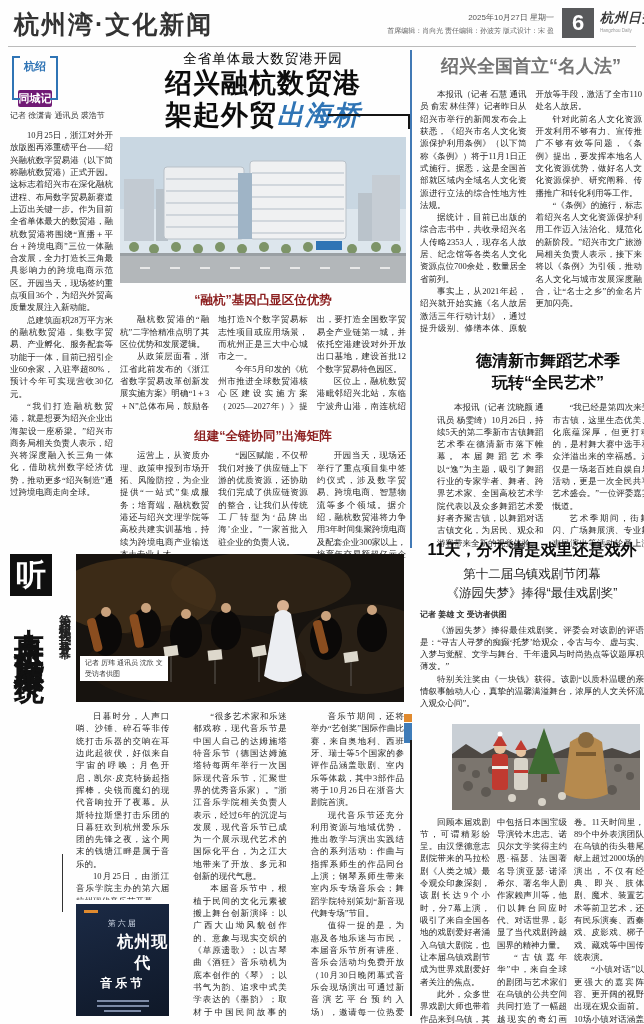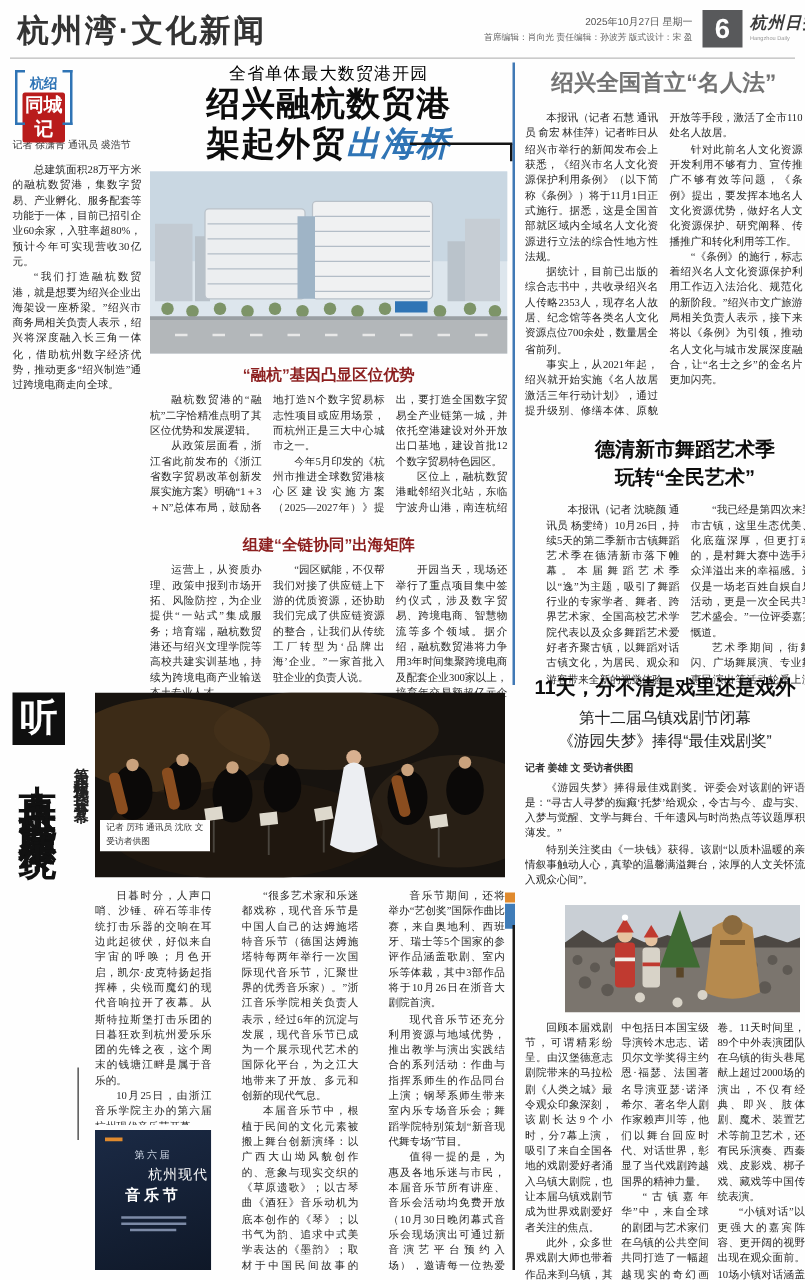--- a/index.html
+++ b/index.html
@@ -29,22 +29,22 @@
   .cols-3{column-count:3;column-gap:9px;column-fill:auto;}
 
   
   .lead-left{position:absolute;left:10px;top:56px;width:103px;height:492px;overflow:hidden;}
   .tag-box{position:relative;width:46px;height:44px;margin-left:2px;padding:3px 6px 0 6px;box-sizing:border-box;}
   .tag-box::before{content:'';position:absolute;left:0;top:0;bottom:0;width:6px;
     border:2px solid #2f74b5;border-right:none;}
   .tag-box::after{content:'';position:absolute;right:0;top:0;bottom:0;width:6px;
     border:2px solid #2f74b5;border-left:none;}
   .tag-l1{font-size:11px;font-weight:bold;color:#2f74b5;text-align:center;}
-  .tag-l2{font-size:15px;font-weight:bold;color:#fff;background:#b91c1c;border-radius:2px;
-    text-align:center;margin-top:0;padding:1px 0;}
+  .tag-l2{font-size:11px;font-weight:bold;color:#fff;background:#701a75;border-radius:2px;
+    text-align:center;margin-top:16px;padding:1px 0;}
   .lead-byline{font-size:8px;color:#333;margin:10px 0 8px 0;}
   .lead-center{position:absolute;left:120px;top:50px;width:286px;}
   .kicker{text-align:center;font-size:13.5px;color:#000000;letter-spacing:1px;}
   .headline1{text-align:center;font-size:27px;font-weight:900;color:#0d0d0d;line-height:1.15;
     letter-spacing:1px;}
   .headline2{position:relative;text-align:center;font-size:27px;font-weight:900;color:#0d0d0d;
     line-height:1.2;letter-spacing:1px;}
   .headline2 .blue{color:#2f74b5;font-style:italic;}
   .hl-line{position:absolute;right:-4px;bottom:15px;width:82px;border-top:2px solid #141414;}
   .hl-line::after{content:'';position:absolute;right:0;top:-1px;width:2px;height:14px;background:#141414;}
@@ -74,21 +74,21 @@
   .orch-photo{position:absolute;left:76px;top:554px;width:328px;height:148px;}
   .orch-caption{position:absolute;left:80px;top:656px;background:#fff;padding:2px 5px;
     font-size:7px;color:#333;line-height:1.5;}
   .music-cols{position:absolute;left:76px;top:710px;width:328px;height:306px;display:flex;gap:24px;}
   .music-col{flex:1;display:flex;flex-direction:column;overflow:hidden;}
   .music-col .col-text{flex:1;overflow:hidden;}
   .poster{width:100%;height:112px;margin-top:4px;background:linear-gradient(160deg,#1b2a45,#0f1828);
     color:#fff;text-align:center;padding-top:14px;box-sizing:border-box;position:relative;}
   .poster::before{content:'';position:absolute;left:8px;top:6px;width:14px;height:3px;background:#e08a2e;}
   .poster .p1{font-size:8px;letter-spacing:2px;color:#cdd6e4;}
-  .poster .p2{font-size:11px;font-weight:normal;letter-spacing:1px;margin-top:3px;margin-left:40px;}
+  .poster .p2{font-size:16px;font-weight:bold;letter-spacing:1px;margin-top:3px;margin-left:40px;}
   .poster .p3{font-size:12px;font-weight:bold;letter-spacing:3px;margin-top:1px;}
   .poster .bars{margin:8px auto 0 auto;width:52px;}
   .poster .bars i{display:block;height:2px;background:#7c8aa6;margin-top:3px;}
   .divider-accent{position:absolute;left:404px;top:714px;width:8px;}
   .divider-accent .o{width:8px;height:8px;background:#e08a2e;}
   .divider-accent .b{width:8px;height:20px;background:#3f7cb8;margin-top:1px;}
   .vline-black{position:absolute;left:410px;top:740px;width:2px;height:276px;background:#1a1a1a;}
 
   
   .story-theater{position:absolute;left:420px;top:540px;width:224px;}
@@ -116,20 +116,21 @@
   </div>
   <div class="header-rule"></div>
 
   <div class="lead-left">
     <div class="tag-box">
       <div class="tag-l1">杭绍</div>
       <div class="tag-l2">同城记</div>
     </div>
     <div class="lead-byline">记者 徐潇青 通讯员 裘浩节</div>
     <div class="body-text">
+        <p>10月25日，浙江对外开放版图再添重磅平台——绍兴融杭数字贸易港（以下简称融杭数贸港）正式开园。这标志着绍兴市在深化融杭进程、布局数字贸易新赛道上迈出关键一步。作为目前全省单体最大的数贸港，融杭数贸港将围绕“直播＋平台＋跨境电商”三位一体融合发展，全力打造长三角最具影响力的跨境电商示范区。开园当天，现场签约重点项目36个，为绍兴外贸高质量发展注入新动能。</p>
         <p>总建筑面积28万平方米的融杭数贸港，集数字贸易、产业孵化、服务配套等功能于一体，目前已招引企业60余家，入驻率超80%，预计今年可实现营收30亿元。</p>
         <p>“我们打造融杭数贸港，就是想要为绍兴企业出海架设一座桥梁。”绍兴市商务局相关负责人表示，绍兴将深度融入长三角一体化，借助杭州数字经济优势，推动更多“绍兴制造”通过跨境电商走向全球。</p>
       </div>
   </div>
 
   <div class="lead-center">
     <div class="kicker">全省单体最大数贸港开园</div>
     <div class="headline1">绍兴融杭数贸港</div>
     <div class="headline2">
       <span>架起外贸</span><span class="blue">出海桥</span>

